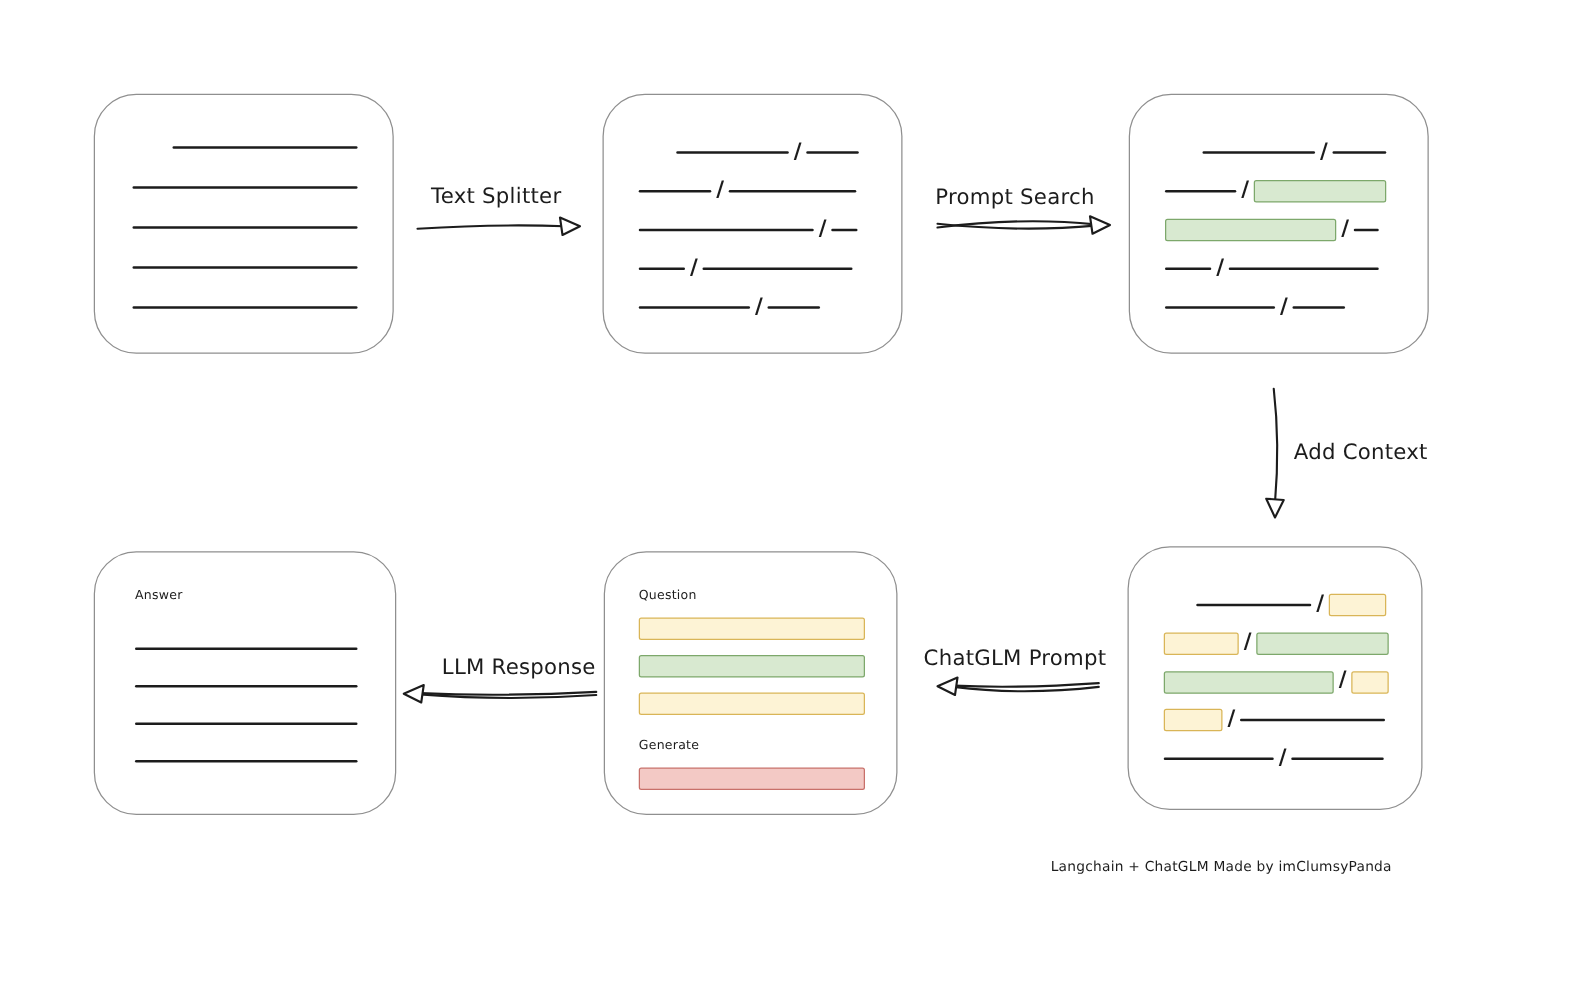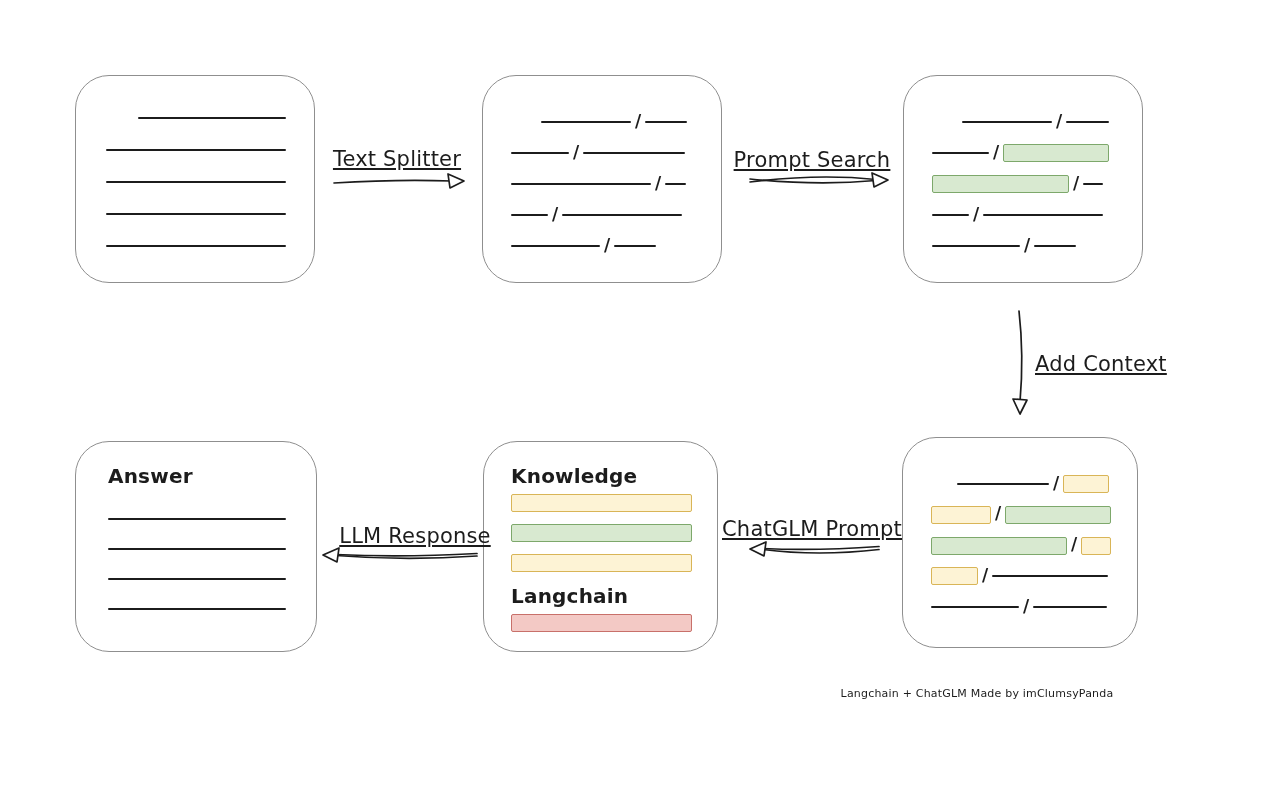--- a/index.html
+++ b/index.html
@@ -51,29 +51,29 @@
   .seg-green, .seg-yellow, .seg-red {
     height:16px; box-sizing:content-box; border-radius:2px; flex-shrink:0;
   }
   .seg-green  { background:var(--green-fill);  border:1.6px solid var(--green-border); }
   .seg-yellow { background:var(--yellow-fill); border:1.6px solid var(--yellow-border); }
   .seg-red    { background:var(--red-fill);    border:1.6px solid var(--red-border); }
   .seg-slash  {
     font-size:17px; font-weight:600; line-height:1; margin:0 4px;
     transform: translateY(-1px); flex-shrink:0; color: var(--ink);
   }
-  .row-heading { font-size:20px; font-weight:700; letter-spacing:0.2px; color:var(--ink); }
+  .row-heading { font-size:10px; font-weight:400; letter-spacing:0.2px; color:var(--ink); }
 
   svg#arrow-layer { position:absolute; left:0; top:0; pointer-events:none; }
   svg#arrow-layer path { fill:none; stroke:var(--ink); stroke-width:1.7; stroke-linecap:round; }
   svg#arrow-layer polygon { fill:#ffffff; stroke:var(--ink); stroke-width:1.7; stroke-linejoin:round; }
 
   .lbl {
-    position:absolute; font-size:21px; font-weight:500; white-space:nowrap;
-    color:var(--ink); letter-spacing:0.2px;text-decoration:underline;
+    position:absolute; font-size:17px; font-weight:500; white-space:nowrap;
+    color:var(--ink); letter-spacing:0.2px;
   }
   #lbl-text-splitter   { left:397px;  top:147px; transform:translateX(-50%); }
   #lbl-vector-search   { left:812px;  top:148px; transform:translateX(-50%); }
   #lbl-add-context     { left:1035px; top:352px; }
   #lbl-generate-prompt { left:812px;  top:517px; transform:translateX(-50%); }
   #lbl-llm-response    { left:385px;  top:524px; transform:translateX(-50%);margin-left:30px; }
 
   #caption {
     position:absolute; left:977px; top:687px; transform:translateX(-50%);
     font-size:11px; font-weight:500; white-space:nowrap; color:var(--ink);
@@ -182,33 +182,33 @@
         <span class="seg seg-line" style="width: 116px;"></span>
       </div>
       <div class="box-row">
         <span class="seg seg-line" style="width: 88px;"></span>
         <span class="seg-slash">/</span>
         <span class="seg seg-line" style="width: 74px;"></span>
       </div>
     </div>
   <div class="box" id="box-prompt">
       <div class="box-row heading-row">
-        <span class="row-heading">Knowledge</span>
+        <span class="row-heading">Question</span>
       </div>
       <div class="box-row">
         <span class="seg seg-yellow" style="width: 179px;"></span>
       </div>
       <div class="box-row">
         <span class="seg seg-green" style="width: 179px;"></span>
       </div>
       <div class="box-row">
         <span class="seg seg-yellow" style="width: 179px;"></span>
       </div>
       <div class="box-row heading-row">
-        <span class="row-heading">Langchain</span>
+        <span class="row-heading">Generate</span>
       </div>
       <div class="box-row">
         <span class="seg seg-red" style="width: 179px;"></span>
       </div>
     </div>
   <div class="box" id="box-answer">
       <div class="box-row heading-row">
         <span class="row-heading">Answer</span>
       </div>
       <div class="box-row">

